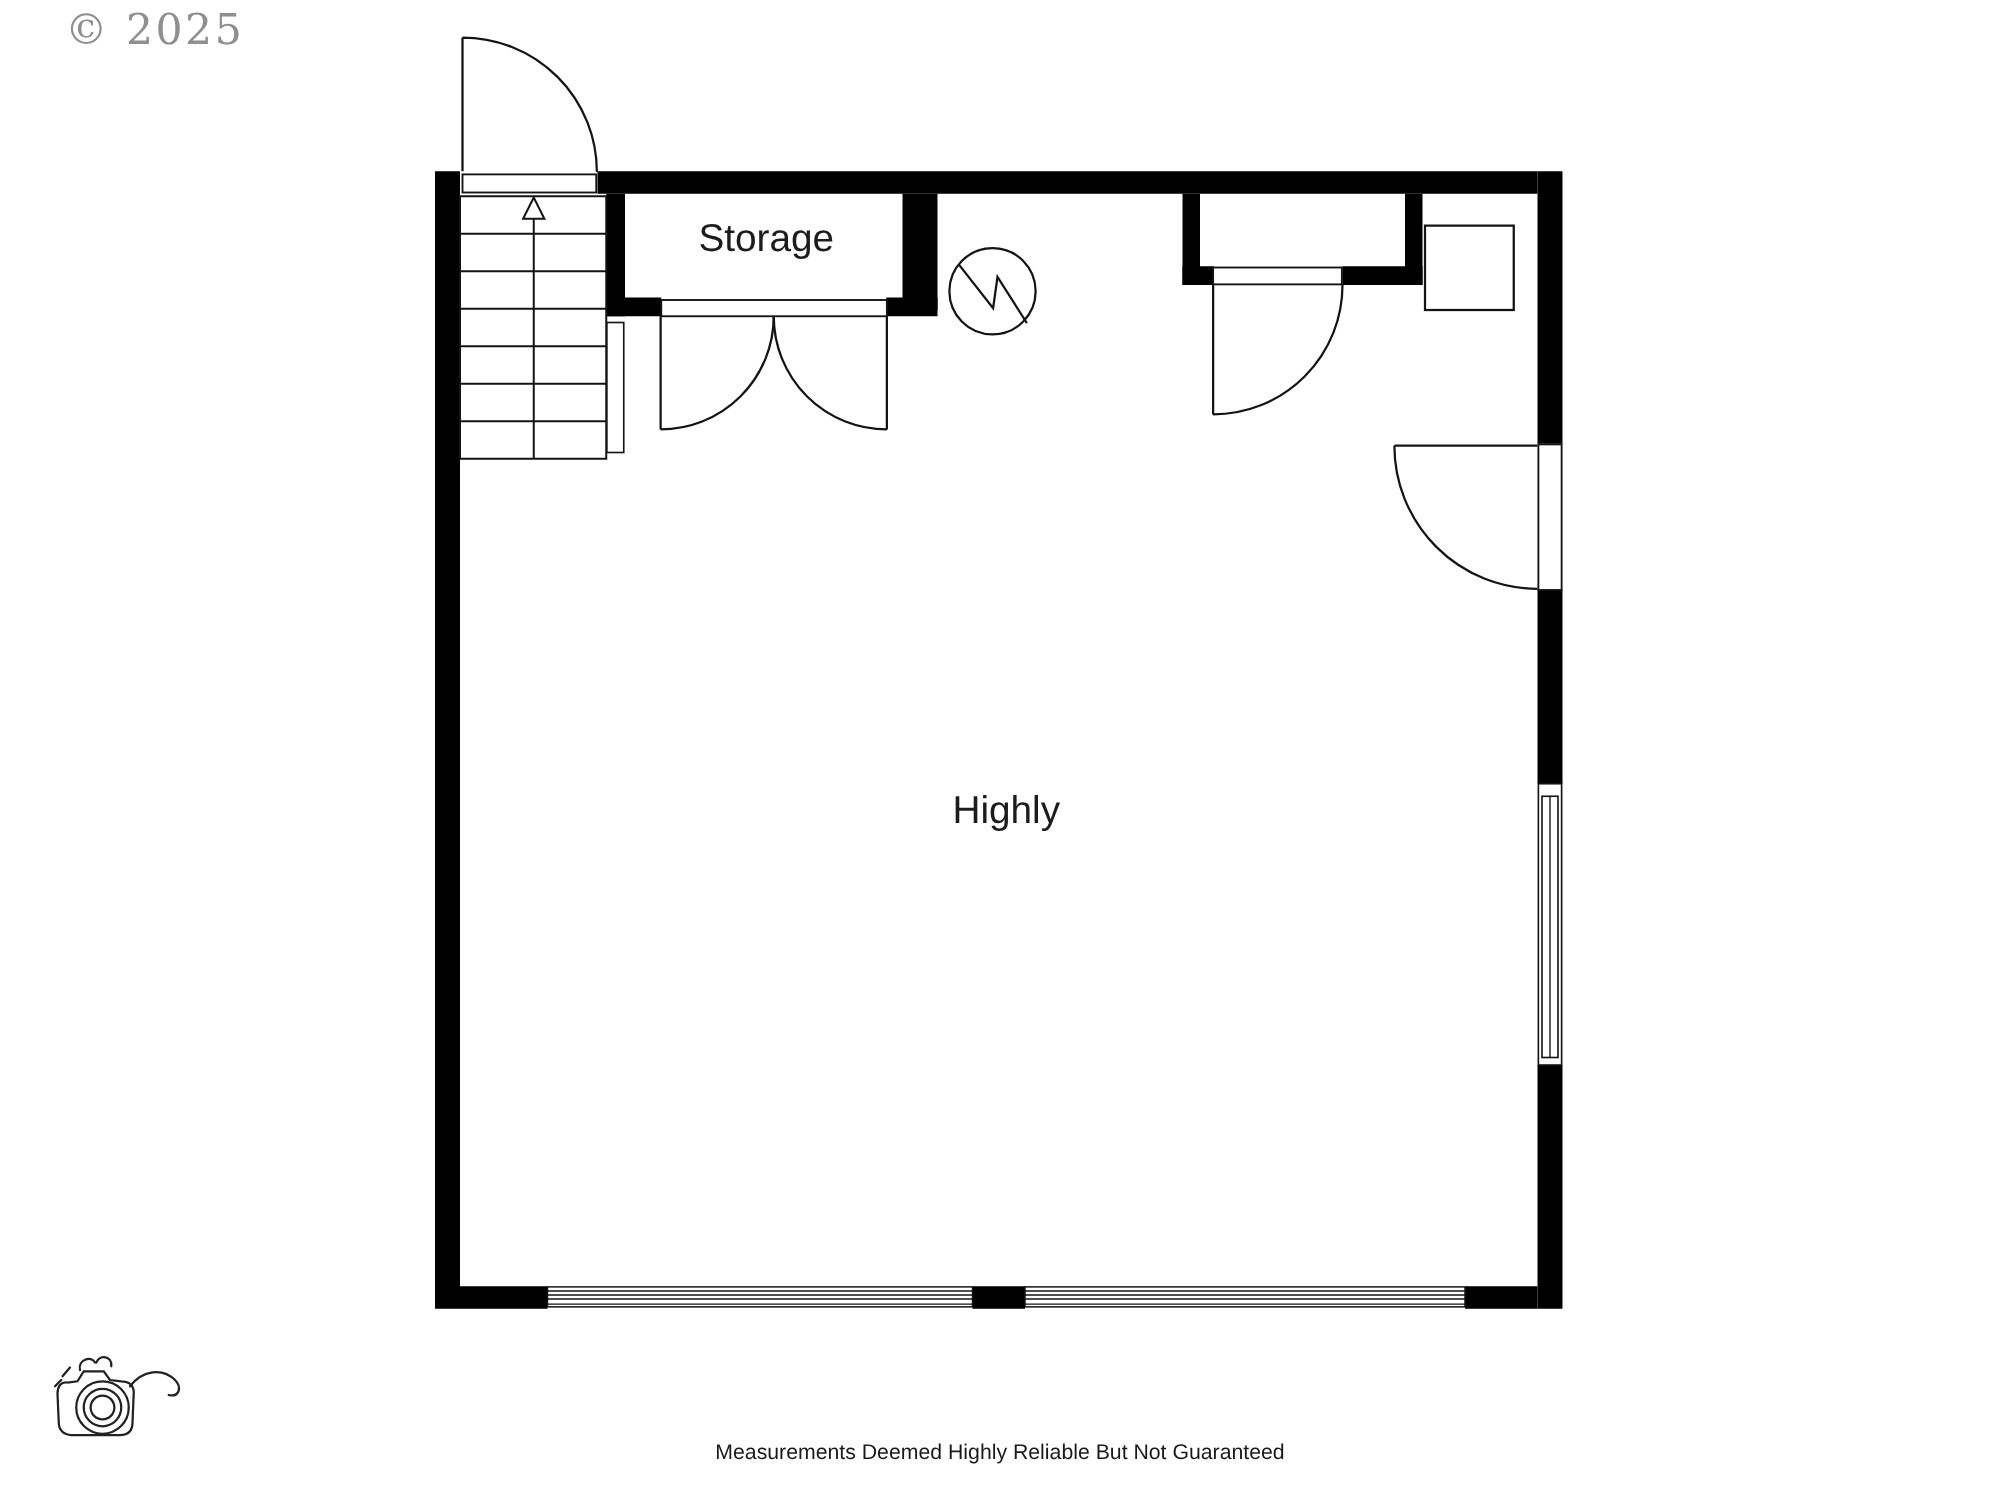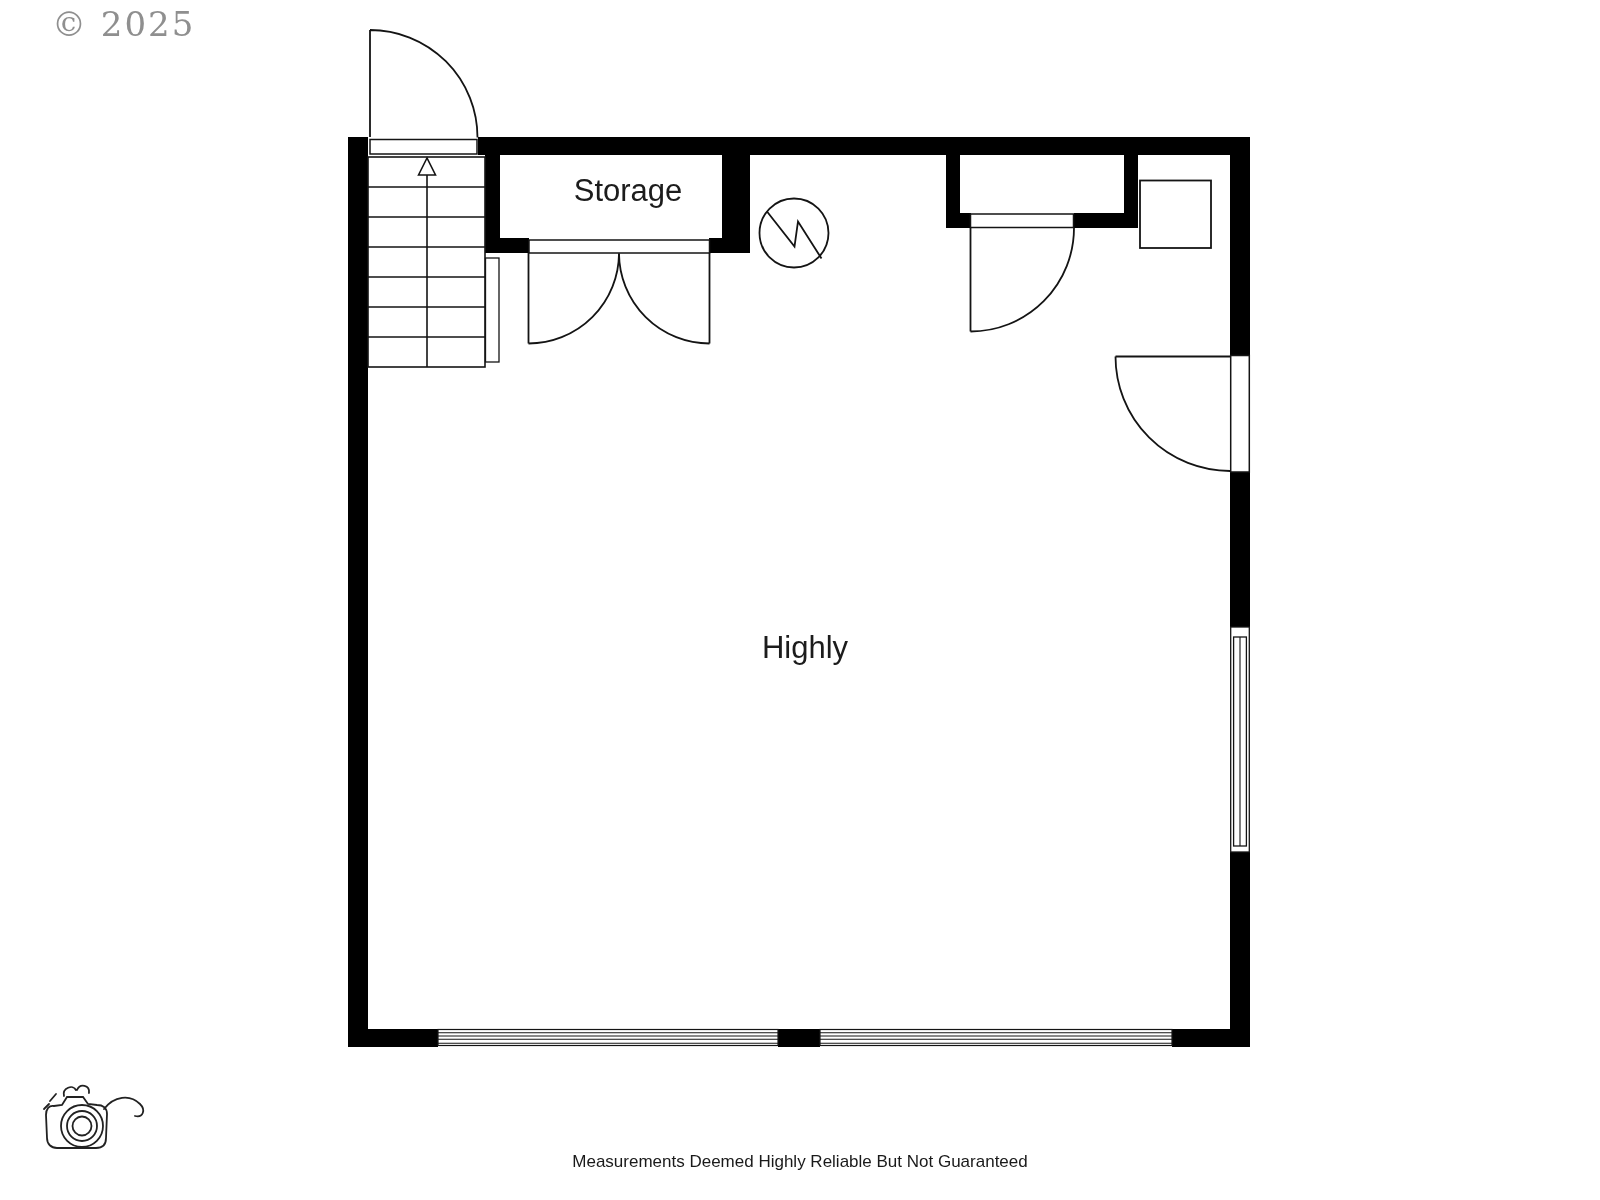--- a/index.html
+++ b/index.html
@@ -85,21 +85,21 @@
     </g>
     <g>
       <rect x="820" y="1029.5" width="352" height="16" fill="#ffffff" stroke-width="1.2"></rect>
       <path stroke-width="1.1" d="M820 1032.8 H1172 M820 1036 H1172 M820 1039.2 H1172 M820 1043.3 H1172"></path>
     </g>
   </g>
 </svg>
 
 <div id="copyright">© 2025</div>
 
-<div class="room-label" style="left:613px;top:191px;margin-left:15px;">Storage</div>
+<div class="room-label" style="left:613px;top:191px;">Storage</div>
 
 <div class="room-label" style="left:805px;top:648px;">Highly</div>
 
 <div class="abs" style="left:0;top:1070px;width:300px;height:90px;">
   <svg class="abs" style="left:40px;top:8px;" width="120" height="76" viewBox="0 0 120 76" fill="none" stroke="#222222" stroke-width="1.8" stroke-linecap="round">
     <path d="M14 28 C9 27 6 31 6 37 L7 60 C7 66 11 70 17 70 L56 70 C63 70 66 66 66 60 L67 36 C67 30 63 27 57 27 L48 26 L43 19 L27 19 L22 27 Z"></path>
     <path d="M24 18 C22 10 33 6 36 12 M37 12 C40 5 50 7 49 15"></path>
     <circle cx="42" cy="48" r="21"></circle>
     <circle cx="42" cy="48" r="15"></circle>
     <circle cx="42" cy="48" r="9.5"></circle>

